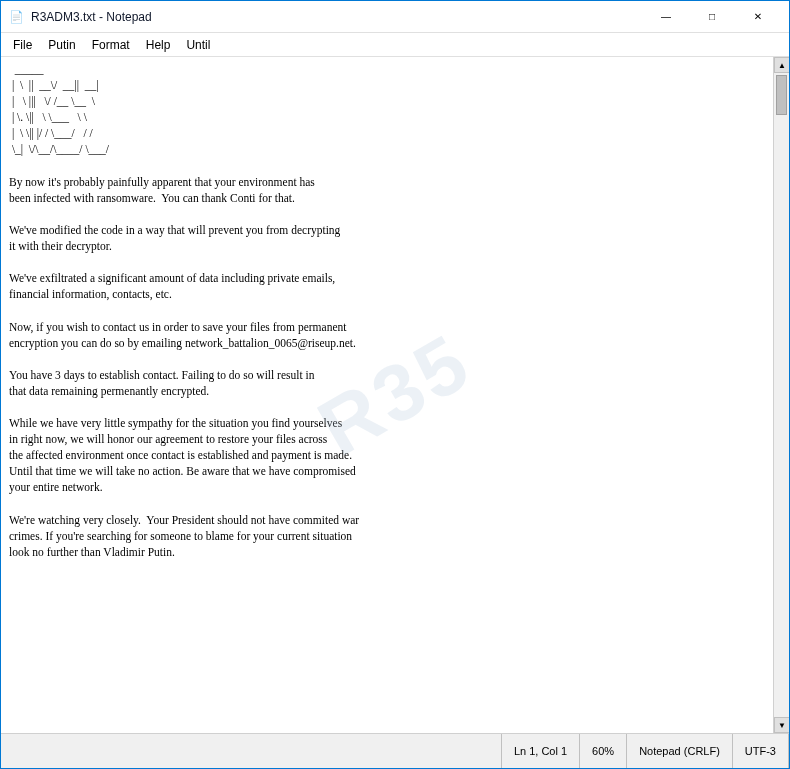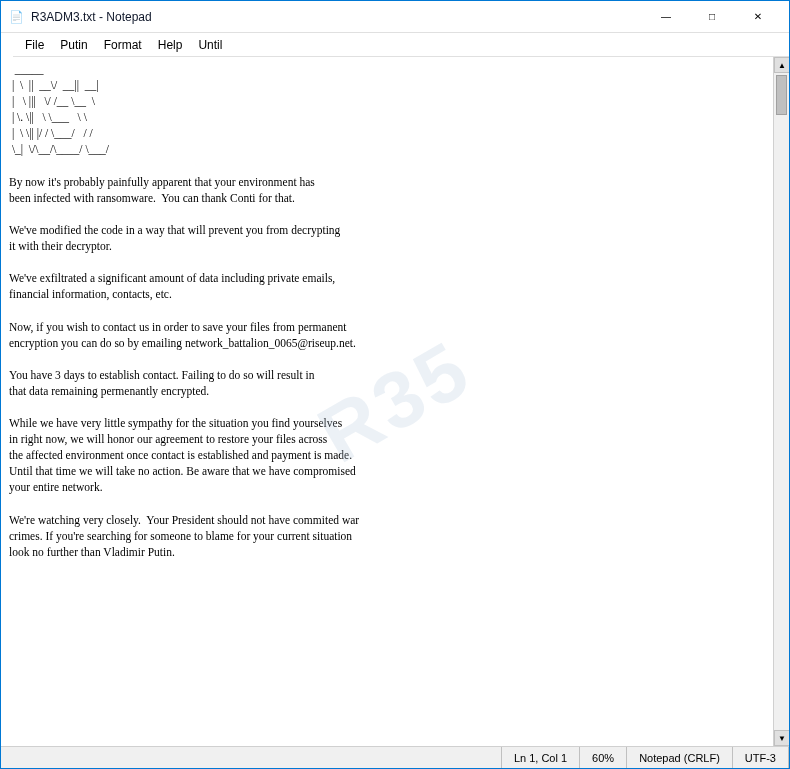--- a/index.html
+++ b/index.html
@@ -75,21 +75,20 @@
     }
 
     .menu-bar {
       height: 24px;
       display: flex;
       align-items: center;
       padding: 0 4px;
       border-bottom: 1px solid #e0e0e0;
       flex-shrink: 0;
       background: #ffffff;
-      margin-left: 12px;
     }
 
     .menu-item {
       padding: 2px 8px;
       font-size: 12px;
       cursor: pointer;
       border-radius: 2px;
     }
 
     .content-area {
@@ -142,21 +141,21 @@
       position: absolute;
       top: 2px;
       left: 2px;
       right: 2px;
       height: 40px;
       background: #c0c0c0;
       border: 1px solid #a0a0a0;
     }
 
     .status-bar {
-      height: 22px;
+      height: 35px;
       background: #f0f0f0;
       border-top: 1px solid #d0d0d0;
       display: flex;
       align-items: center;
       padding: 0;
       flex-shrink: 0;
     }
 
     .status-item {
       padding: 0 12px;

